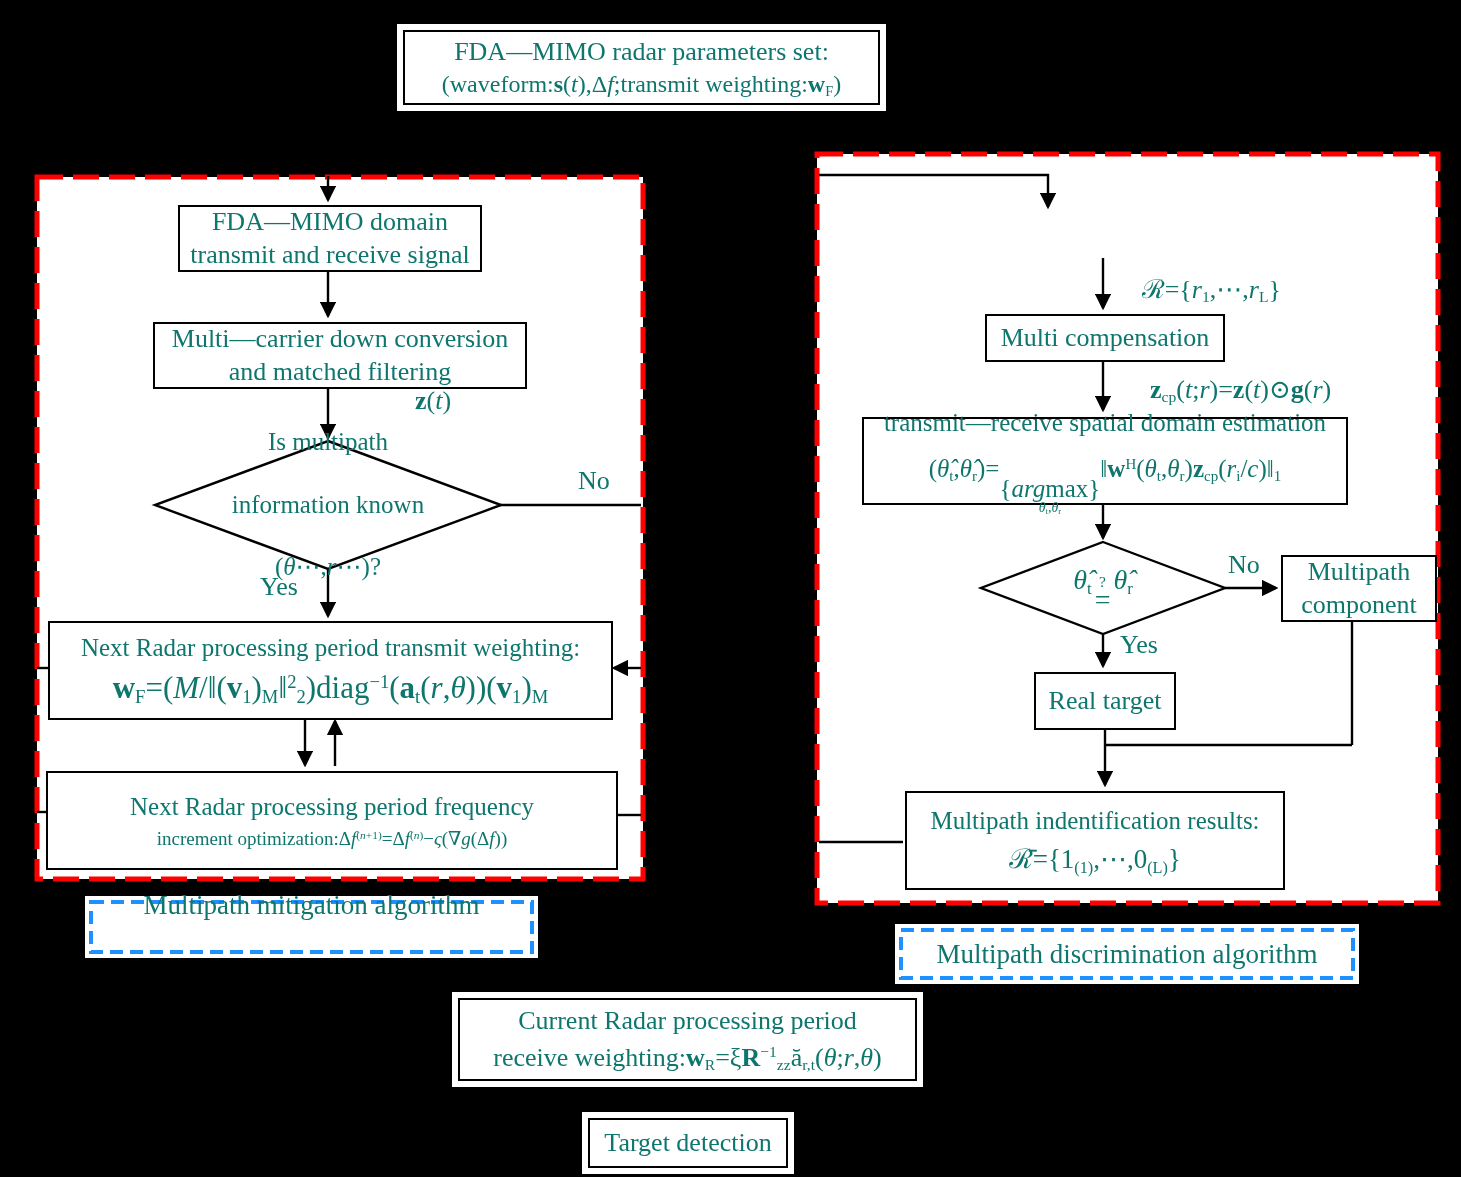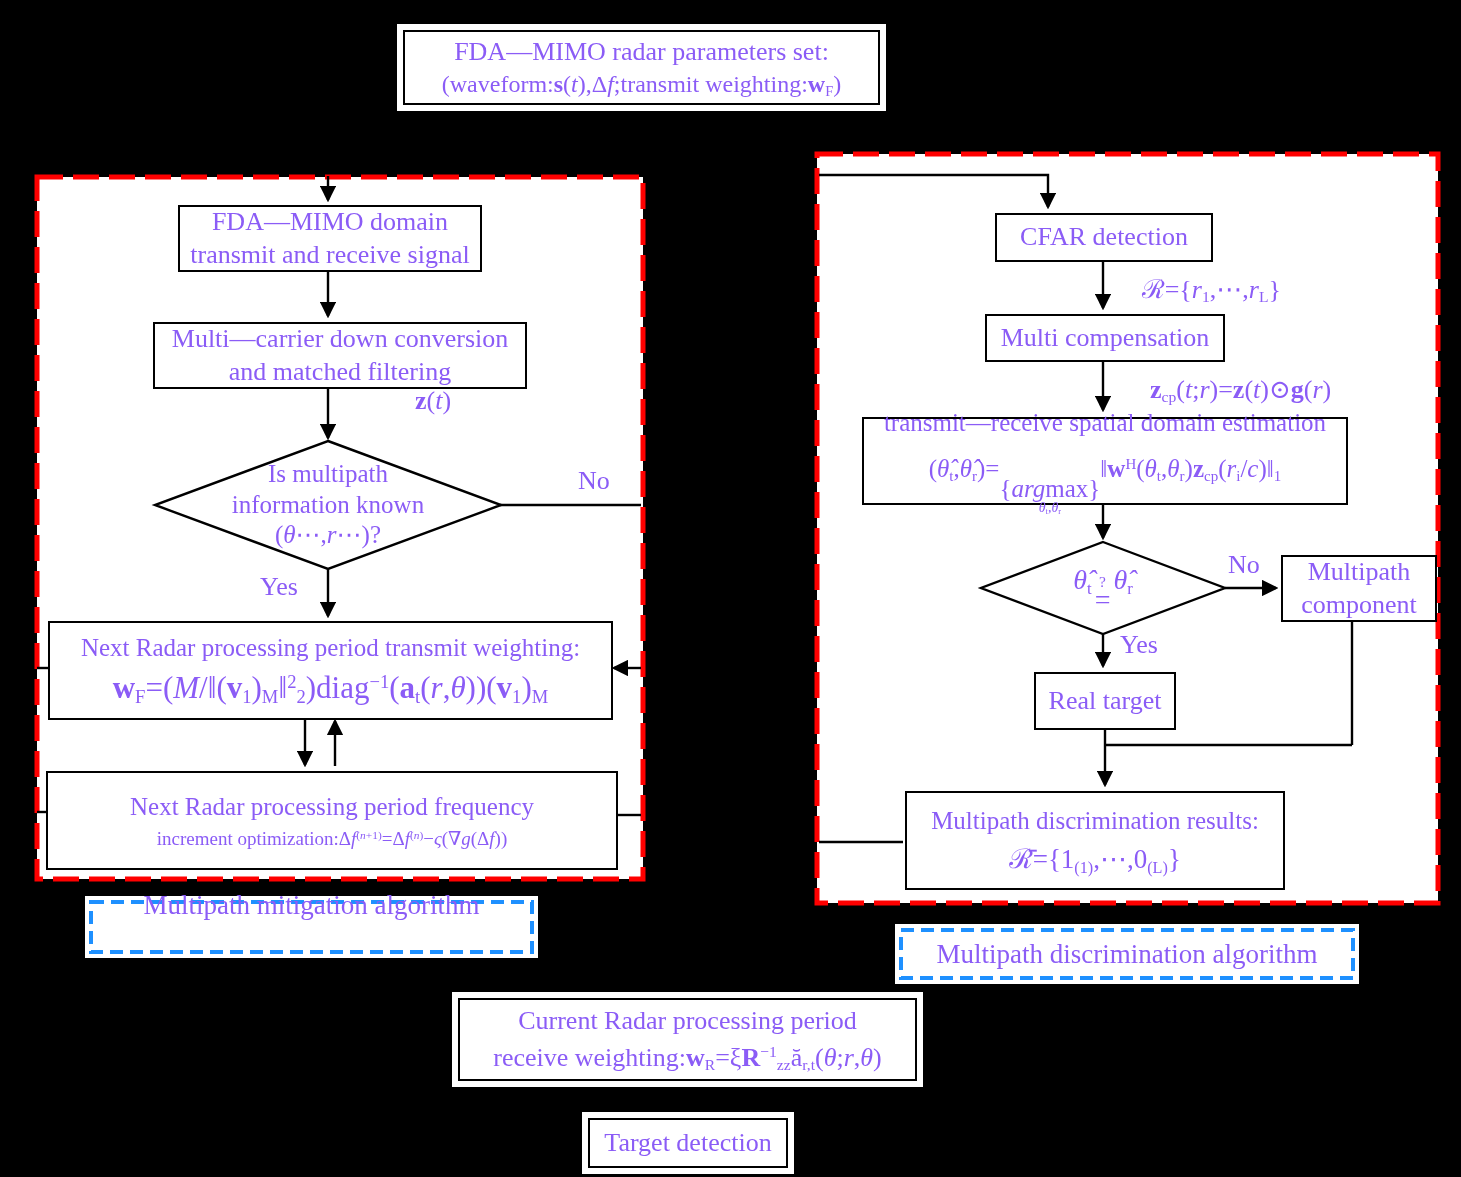--- a/index.html
+++ b/index.html
@@ -1,31 +1,31 @@
 <!DOCTYPE html>
 <html><head>
 <meta charset="utf-8">
 <style>
   html,body{margin:0;padding:0;background:#000;}
   .canvas{
     position:relative;width:1461px;height:1177px;background:#000;
-    font-family:"Liberation Serif","DejaVu Serif",serif;color:#8b5cf6;overflow:hidden;border-radius:26px;
+    font-family:"Liberation Serif","DejaVu Serif",serif;color:#0f766e;overflow:hidden;border-radius:26px;
   }
   .overlay{position:absolute;left:0;top:0;z-index:2;}
   .bx{
     position:absolute;z-index:3;background:#fff;border:2px solid #000;
     display:flex;flex-direction:column;align-items:center;justify-content:center;
     text-align:center;line-height:1.25;
   }
   .halo{box-shadow:0 0 0 6px #fff;}
   .bx .l{display:block;white-space:nowrap;}
   .lbl{position:absolute;z-index:3;white-space:nowrap;}
   .dtext{
     position:absolute;z-index:3;display:flex;flex-direction:column;
-    align-items:center;justify-content:center;text-align:center;
+    align-items:center;justify-content:center;text-align:center;gap:32px;
   }
   sup,sub{font-size:0.60em;line-height:0;}
   sup{vertical-align:0.55em;}
   sub{vertical-align:-0.28em;}
   .argstack{display:inline-flex;flex-direction:column;align-items:center;line-height:0.95;vertical-align:-0.78em;margin-top:36px;}
   .argstack .under{font-size:0.56em;}
   .qstack{display:inline-flex;flex-direction:column;align-items:center;line-height:0.85;vertical-align:0.08em;margin:0 3px;}
   .qstack .over{font-size:0.55em;}
   .f25{font-size:25px;}
   .f26{font-size:26px;}
@@ -119,23 +119,20 @@
 
   <div class="bx f25" style="left:46px;top:771px;width:568px;height:95px;line-height:1.45">
     <span class="l">Next Radar processing period frequency</span>
     <span class="l" style="font-size:19px">increment optimization:Δ<i>f</i><sup>(<i>n</i>+1)</sup>=Δ<i>f</i><sup>(<i>n</i>)</sup>−<i>ς</i>(∇<i>g</i>(Δ<i>f</i>))</span>
   </div>
 
   <div class="dtext f27" style="left:91px;top:880px;width:441px;height:50px">
     <span>Multipath mitigation algorithm</span>
   </div>
 
-  <div class="bx f26" style="left:995px;top:213px;width:214px;height:45px">
-    <span class="l">CFAR detection</span>
-  </div>
 
   <div class="lbl f26" style="left:1142px;top:270px">ℛ={<i>r</i><sub>1</sub>,⋯,<i>r</i><sub>L</sub>}</div>
 
   <div class="bx f26" style="left:985px;top:314px;width:236px;height:44px">
     <span class="l">Multi compensation</span>
   </div>
 
   <div class="lbl f26" style="left:1150px;top:374px"><b>z</b><sub>cp</sub>(<i>t</i>;<i>r</i>)=<b>z</b>(<i>t</i>)⊙<b>g</b>(<i>r</i>)</div>
 
   <div class="bx f25" style="left:862px;top:417px;width:482px;height:84px;line-height:1.2">
@@ -163,21 +160,21 @@
   <div class="bx f26" style="left:1281px;top:555px;width:152px;height:63px">
     <span class="l">Multipath</span>
     <span class="l">component</span>
   </div>
 
   <div class="bx f26" style="left:1034px;top:672px;width:138px;height:54px">
     <span class="l">Real target</span>
   </div>
 
   <div class="bx f25" style="left:905px;top:791px;width:376px;height:95px;line-height:1.5">
-    <span class="l">Multipath discrimination results:</span>
+    <span class="l">Multipath indentification results:</span>
     <span class="l" style="font-size:27px">ℛ̄={1<sub>(1)</sub>,⋯,0<sub>(L)</sub>}</span>
   </div>
 
   <div class="dtext f27" style="left:901px;top:930px;width:452px;height:48px">
     <span>Multipath discrimination algorithm</span>
   </div>
 
   <div class="bx halo f26" style="left:458px;top:998px;width:455px;height:79px;line-height:1.4">
     <span class="l">Current Radar processing period</span>
     <span class="l">receive weighting:<b>w</b><sub>R</sub>=ξ<b>R</b><sup>−1</sup><sub>zz</sub>ă<sub>r,t</sub>(<i>θ</i>;<i>r</i>,<i>θ</i>)</span>

